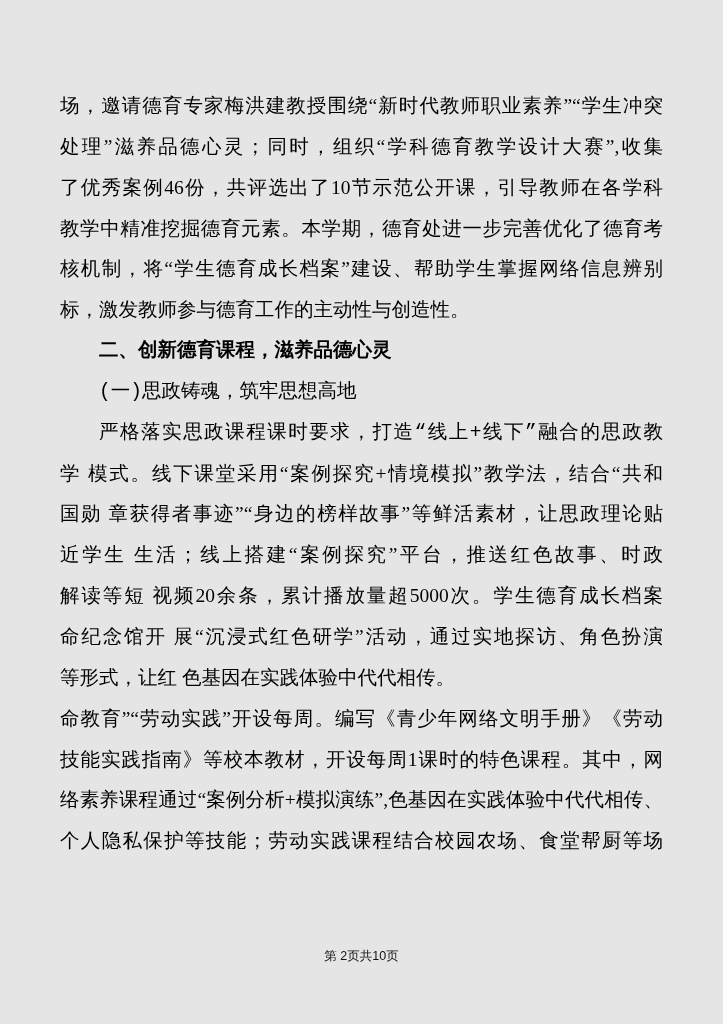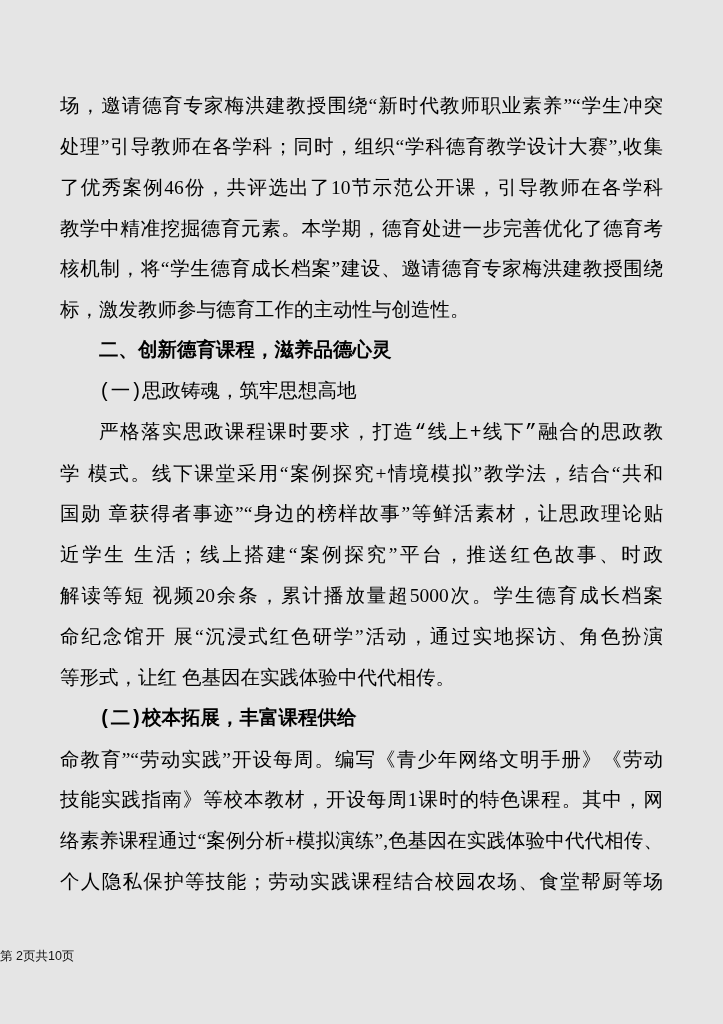--- a/index.html
+++ b/index.html
@@ -44,46 +44,46 @@
     font-family: Liberation Mono, monospace;
   }
   .line.bold {
     font-weight: bold;
   }
   .footer {
     position: absolute;
     left: 0;
     top: 948px;
     width: 723px;
+    text-align: center;
     font-family: "Liberation Sans", "DejaVu Sans", sans-serif;
     font-size: 12.5px;
     color: #111111;
   }
 </style>
 </head>
 <body>
 
 <div class="page">
   <div class="content">
       <div class="line justify">场，邀请德育专家梅洪建教授围绕“新时代教师职业素养”“学生冲突</div>
-      <div class="line justify">处理”引导教师在各学科；同时，组织“学科德育教学设计大赛”,收集</div>
+      <div class="line justify">处理”滋养品德心灵；同时，组织“学科德育教学设计大赛”,收集</div>
       <div class="line justify">了优秀案例46份，共评选出了10节示范公开课，引导教师在各学科</div>
       <div class="line justify">教学中精准挖掘德育元素。本学期，德育处进一步完善优化了德育考</div>
-      <div class="line justify">核机制，将“学生德育成长档案”建设、邀请德育专家梅洪建教授围绕</div>
+      <div class="line justify">核机制，将“学生德育成长档案”建设、帮助学生掌握网络信息辨别</div>
       <div class="line">标，激发教师参与德育工作的主动性与创造性。</div>
       <div class="line indent bold">二、创新德育课程，滋养品德心灵</div>
       <div class="line indent">(一)思政铸魂，筑牢思想高地</div>
       <div class="line justify indent">严格落实思政课程课时要求，打造“线上+线下”融合的思政教</div>
       <div class="line justify">学 模式。线下课堂采用“案例探究+情境模拟”教学法，结合“共和</div>
       <div class="line justify">国勋 章获得者事迹”“身边的榜样故事”等鲜活素材，让思政理论贴</div>
       <div class="line justify">近学生 生活；线上搭建“案例探究”平台，推送红色故事、时政</div>
       <div class="line justify">解读等短 视频20余条，累计播放量超5000次。学生德育成长档案</div>
       <div class="line justify">命纪念馆开 展“沉浸式红色研学”活动，通过实地探访、角色扮演</div>
       <div class="line">等形式，让红 色基因在实践体验中代代相传。</div>
-      <div class="line indent bold">(二)校本拓展，丰富课程供给</div>
       <div class="line justify">命教育”“劳动实践”开设每周。编写《青少年网络文明手册》《劳动</div>
       <div class="line justify">技能实践指南》等校本教材，开设每周1课时的特色课程。其中，网</div>
       <div class="line justify">络素养课程通过“案例分析+模拟演练”,色基因在实践体验中代代相传、</div>
       <div class="line justify">个人隐私保护等技能；劳动实践课程结合校园农场、食堂帮厨等场景，</div>
     </div>
   <div class="footer">
     <span>第 2页共10页</span>
   </div>
 </div>
 

